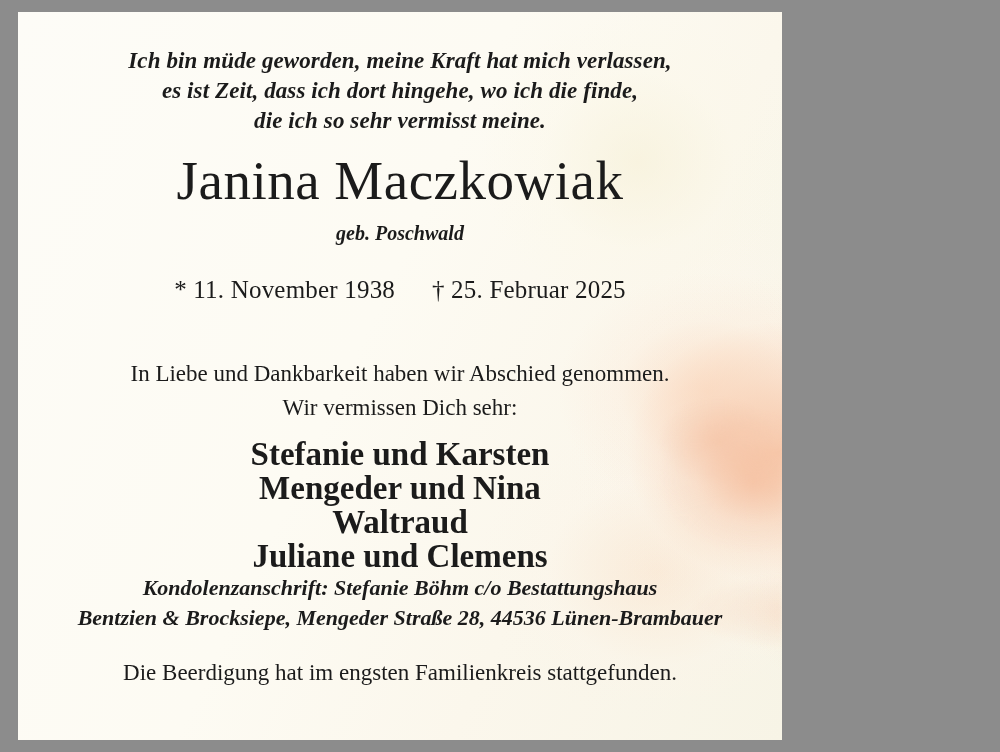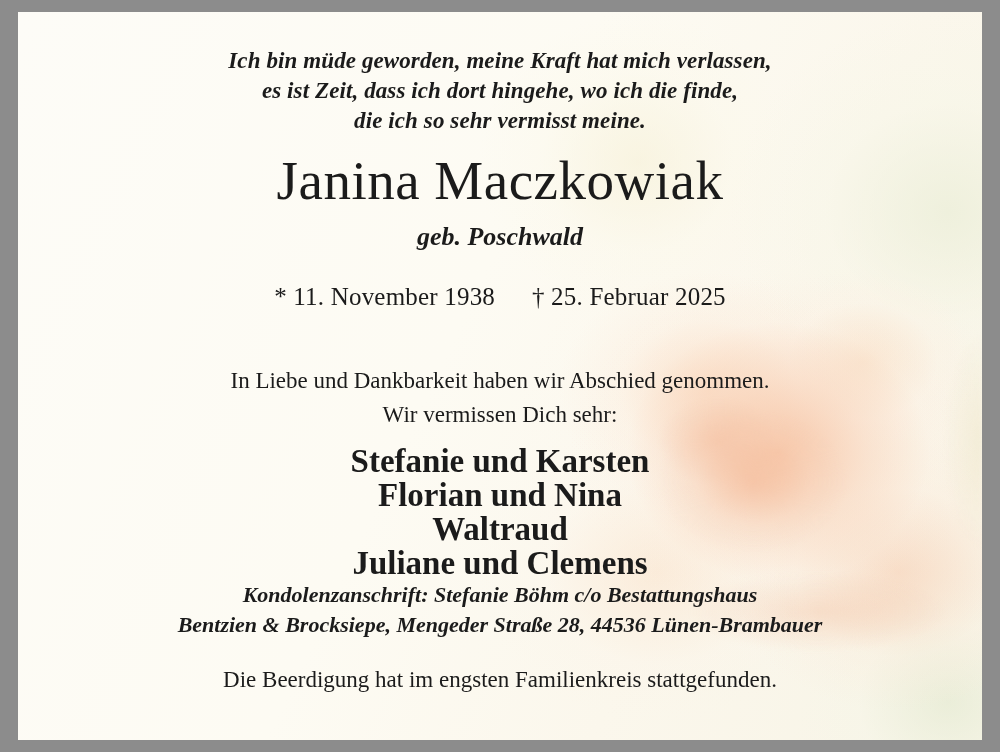--- a/index.html
+++ b/index.html
@@ -10,21 +10,21 @@
     width: 1000px;
     height: 752px;
     background: #8c8c8c;
     font-family: "Liberation Serif", serif;
     overflow: hidden;
   }
   .card {
     position: absolute;
     left: 18px;
     top: 12px;
-    width: 964px;
+    width: 764px;
     height: 728px;
     background: #3b82f6;
     overflow: hidden;
   }
   
   .bg {
     position: absolute;
     inset: 0;
     background:
       radial-gradient(ellipse 210px 180px at 760px 440px, rgba(247,197,166,0.95) 0%, rgba(249,214,190,0.55) 42%, rgba(253,240,227,0.15) 72%, rgba(253,251,244,0) 100%),
@@ -66,21 +66,21 @@
   }
   .verse div { white-space: nowrap; }
   .name {
     margin-top: 15px;
     font-size: 55px;
     letter-spacing: 0.5px;
     line-height: 60px;
   }
   .maiden {
     margin-top: 11px;
-    font-size: 26px;
+    font-size: 20px;
     font-style: italic;
     font-weight: bold;
   }
   .dates {
     margin-top: 31px;
     font-size: 25px;
     letter-spacing: 0.2px;
   }
   .dates .gap { display: inline-block; width: 24px; }
   .farewell {
@@ -130,21 +130,21 @@
       <span>† 25. Februar 2025</span>
     </div>
 
     <div class="farewell">
       <div>In Liebe und Dankbarkeit haben wir Abschied genommen.</div>
       <div>Wir vermissen Dich sehr:</div>
     </div>
 
     <div class="family">
       <div>Stefanie und Karsten</div>
-      <div>Florian und Nina</div>
+      <div>Mengeder und Nina</div>
       <div>Waltraud</div>
       <div>Juliane und Clemens</div>
     </div>
 
     <div class="condolence">
       <div>Kondolenzanschrift: Stefanie Böhm c/o Bestattungshaus</div>
       <div>Bentzien &amp; Brocksiepe, Mengeder Straße 28, 44536 Lünen-Brambauer</div>
     </div>
 
     <div class="funeral">Die Beerdigung hat im engsten Familienkreis stattgefunden.</div>

